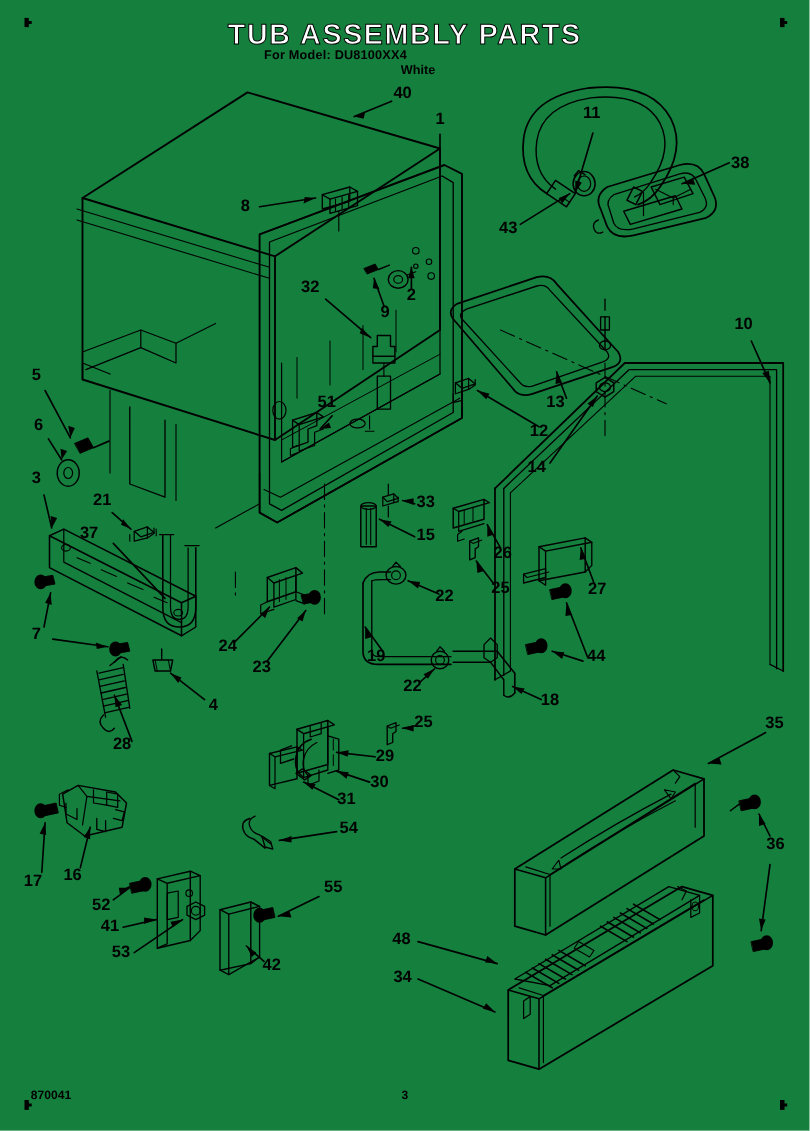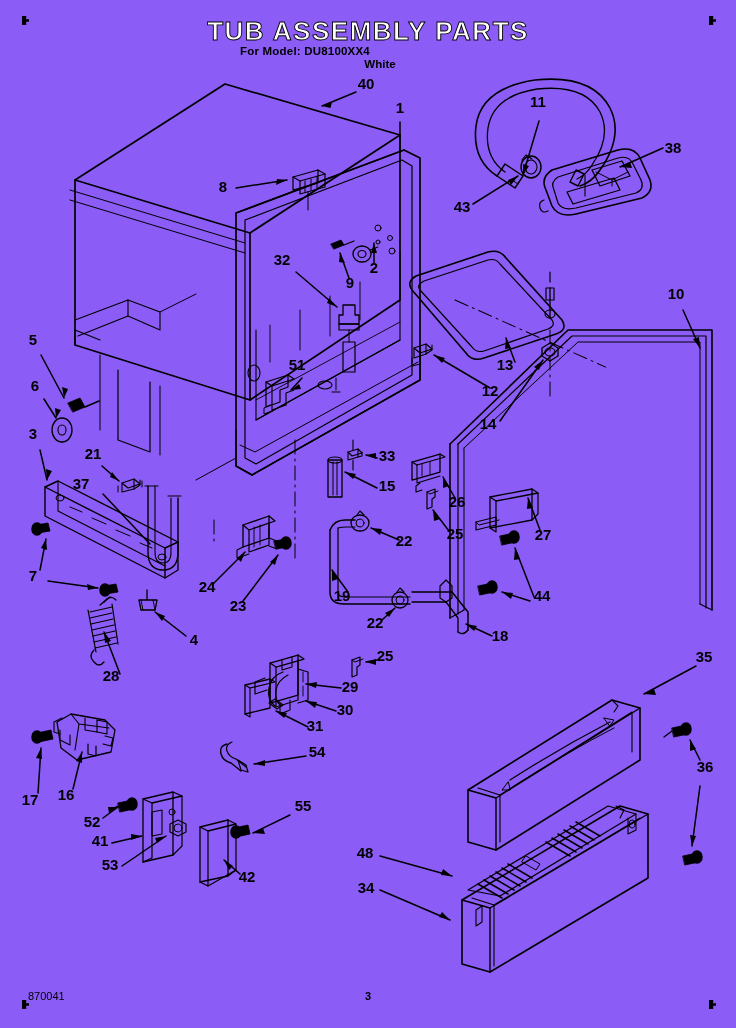--- a/index.html
+++ b/index.html
@@ -1,32 +1,32 @@
 <!DOCTYPE html>
 <html><head>
 <meta charset="utf-8">
 <style>
   html,body{margin:0;padding:0;background:#ffffff;}
   body{width:736px;height:1028px;position:relative;overflow:hidden;
        font-family:"Liberation Sans",sans-serif;color:#000;}
-  #sheet{position:absolute;left:0;top:0;width:736px;height:1028px;background:#8b5cf6;}
+  #sheet{position:absolute;left:0;top:0;width:736px;height:1028px;background:#15803d;}
   .regmark{position:absolute;width:7px;height:9px;background:#000;
            clip-path:polygon(0 0,60% 0,60% 35%,100% 35%,100% 65%,60% 65%,60% 100%,0 100%);}
   #rm-tl{left:22px;top:16px;}
   #rm-tr{left:709px;top:16px;}
   #rm-bl{left:22px;top:1000px;}
   #rm-br{left:709px;top:1000px;}
   #title{position:absolute;left:0;top:16px;width:736px;text-align:center;
          font-size:26px;font-weight:bold;letter-spacing:1.5px;
          -webkit-text-stroke:0.9px #000;color:#fff;}
   #subtitle{position:absolute;left:0;top:45px;width:610px;text-align:center;
             font-size:11.5px;font-weight:bold;letter-spacing:0.2px;}
   #subtitle2{position:absolute;left:12px;top:58px;width:736px;text-align:center;
              font-size:11.5px;font-weight:bold;}
-  #docnum{position:absolute;left:28px;top:990px;font-size:11px;font-weight:normal;}
+  #docnum{position:absolute;left:28px;top:990px;font-size:11px;font-weight:bold;}
   #pagenum{position:absolute;left:0;top:990px;width:736px;text-align:center;
            font-size:11px;font-weight:bold;}
   #art{position:absolute;left:0;top:0;width:736px;height:1028px;}
   text.cal{font-family:"Liberation Sans",sans-serif;font-size:15px;font-weight:bold;fill:#000;}
 </style>
 </head>
 <body>
 
 <div id="sheet">
 

